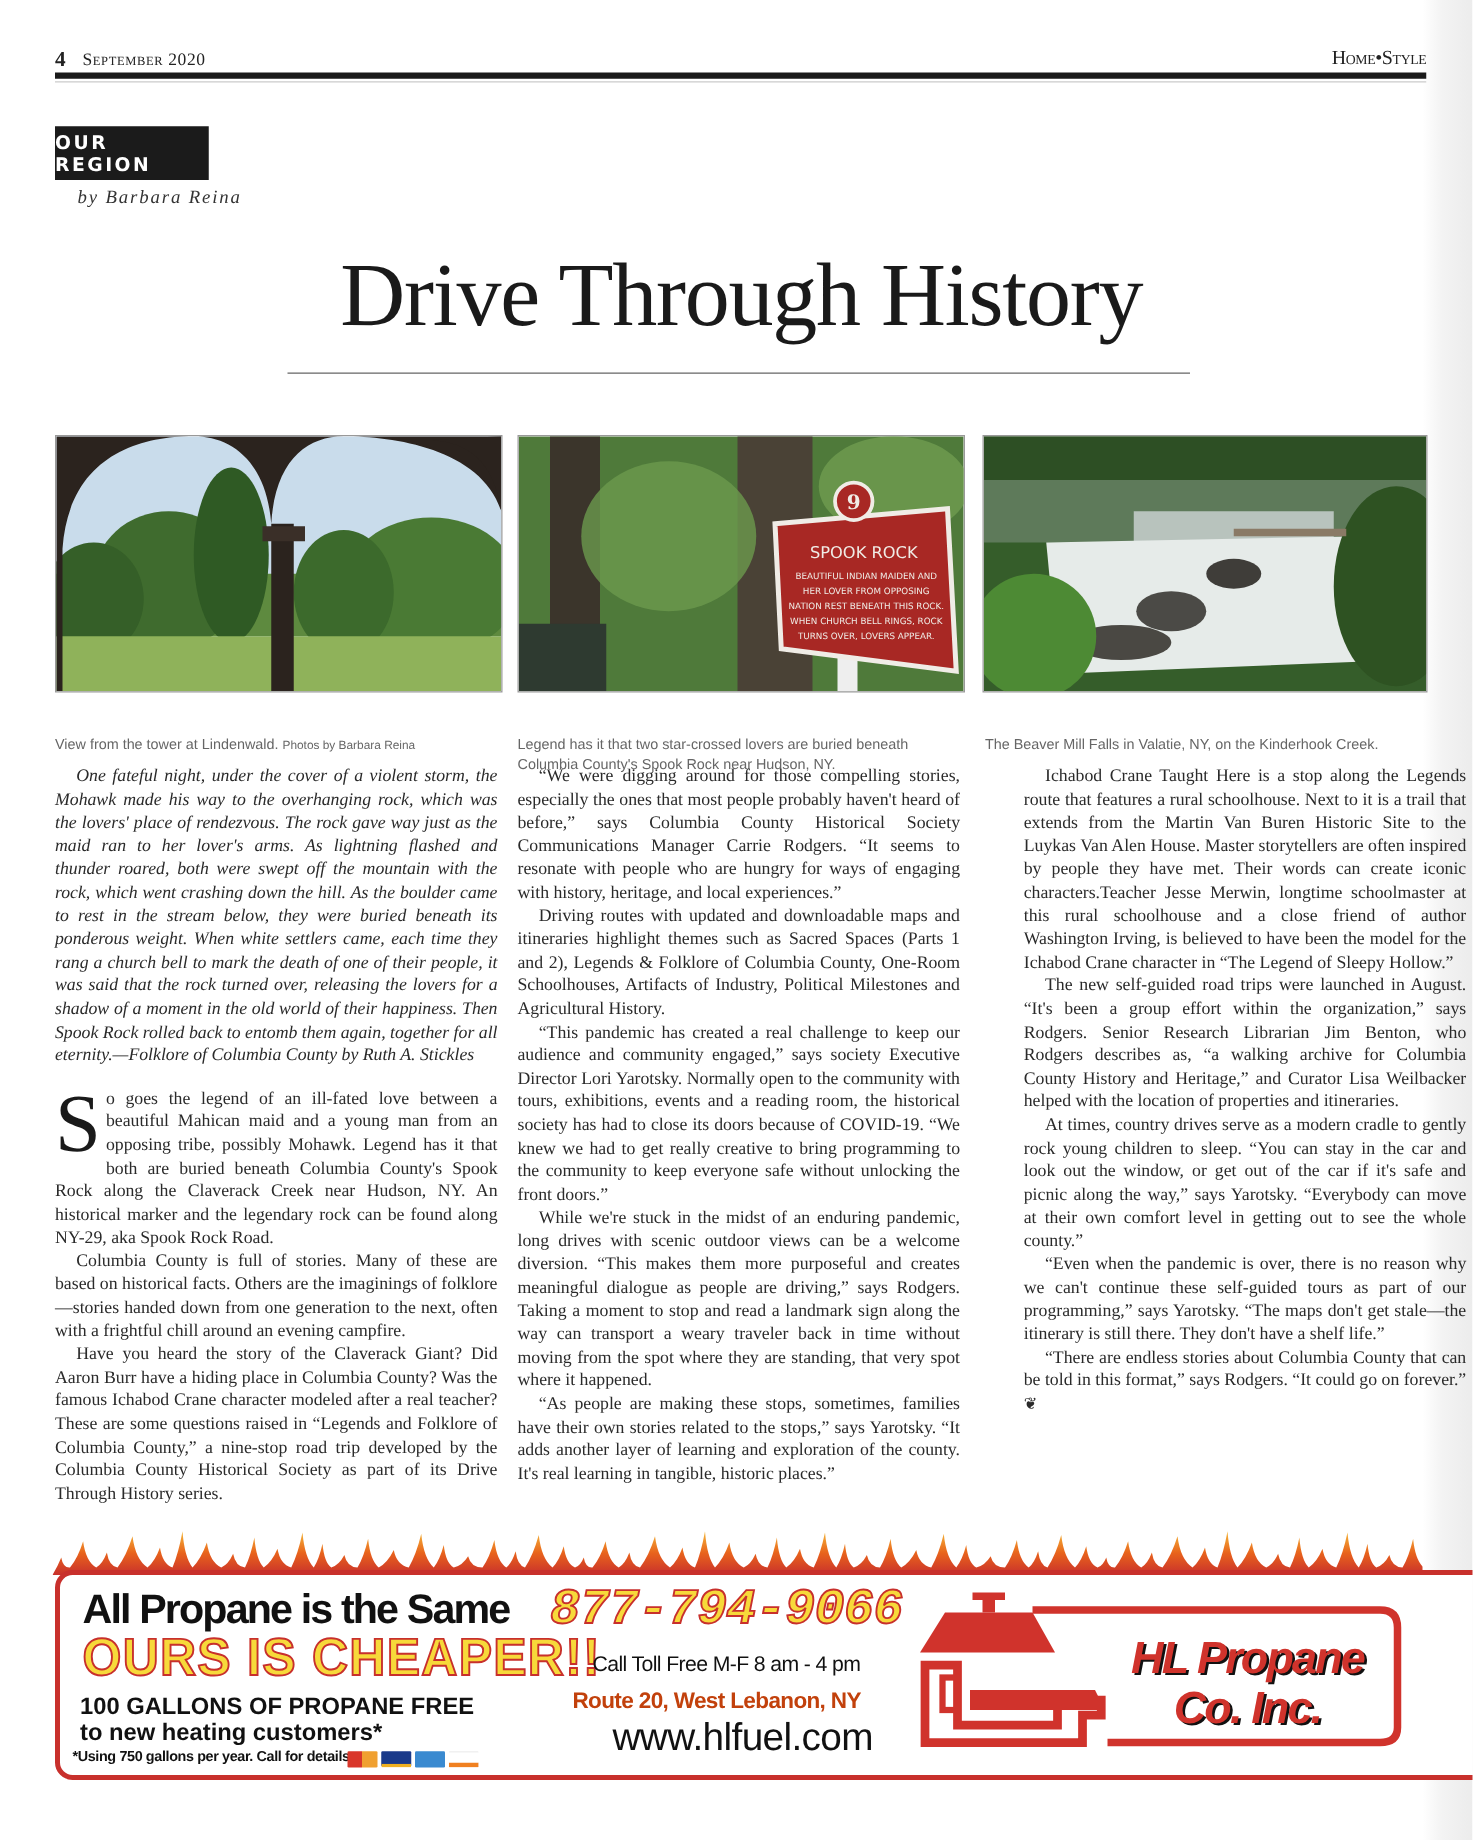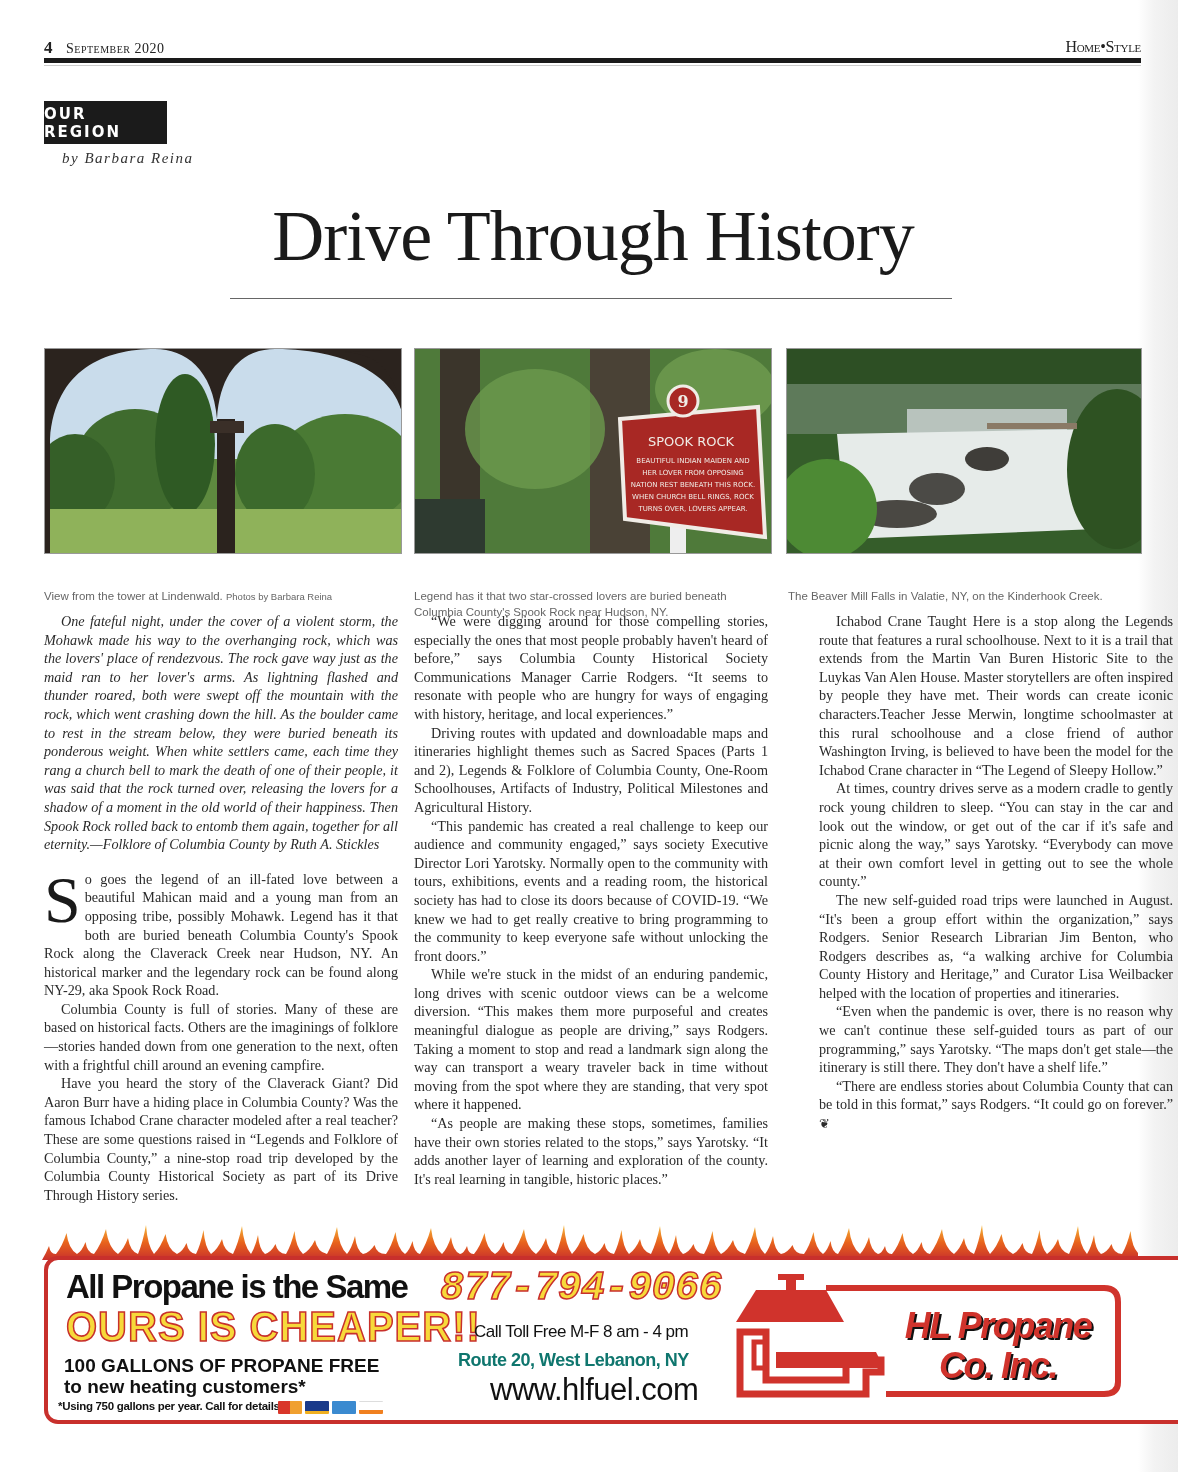--- a/index.html
+++ b/index.html
@@ -35,21 +35,21 @@
   .flames{position:absolute;left:6px;top:0;width:1096px;height:42px;}
   .adbox{position:absolute;left:8px;top:38px;width:1168px;height:168px;border:4px solid #c8302c;border-radius:14px;background:#fff;box-sizing:border-box;}
   .ad-h1{position:absolute;left:18px;top:8px;font-family:"Liberation Sans",sans-serif;font-weight:bold;font-size:33px;color:#111;letter-spacing:-1.5px;}
   .ad-h2{position:absolute;left:18px;top:44px;font-family:"Liberation Sans",sans-serif;font-weight:bold;font-size:40px;color:#f7d93a;letter-spacing:1px;-webkit-text-stroke:1.5px #c8302c;transform:scaleY(1.05);}
   .ad-h3{position:absolute;left:16px;top:95px;font-family:"Liberation Sans",sans-serif;font-weight:bold;font-size:19px;color:#111;line-height:21px;}
   .ad-fine{position:absolute;left:10px;top:140px;font-family:"Liberation Sans",sans-serif;font-weight:bold;font-size:11.5px;color:#111;letter-spacing:-0.3px;}
   .cards{position:absolute;left:230px;top:141px;display:flex;gap:3px;}
   .card{width:24px;height:13px;border-radius:1px;}
   .ad-phone{position:absolute;left:392px;top:6px;font-family:Liberation Mono, monospace;font-weight:bold;font-style:italic;font-size:40px;color:#f7d93a;-webkit-text-stroke:1.5px #c8302c;letter-spacing:-0.5px;}
   .ad-hours{position:absolute;left:426px;top:62px;font-family:"Liberation Sans",sans-serif;font-size:17px;color:#111;letter-spacing:-0.5px;}
-  .ad-addr{position:absolute;left:410px;top:90px;font-family:"Liberation Sans",sans-serif;font-weight:bold;font-size:18px;color:#0f766e;letter-spacing:-0.5px;}
+  .ad-addr{position:absolute;left:410px;top:90px;font-family:"Liberation Sans",sans-serif;font-weight:bold;font-size:18px;color:#c2410c;letter-spacing:-0.5px;}
   .ad-url{position:absolute;left:442px;top:112px;font-family:"Liberation Sans",sans-serif;font-weight:normal;font-size:31px;color:#111;letter-spacing:-0.5px;text-align:center;}
   .ad-logo{position:absolute;left:678px;top:10px;width:400px;height:130px;}
   .ad-logo-text{position:absolute;left:830px;top:26px;width:240px;text-align:center;font-family:"Liberation Sans",sans-serif;font-weight:bold;font-style:italic;font-size:36px;line-height:40px;color:#d0332c;text-shadow:2px 2px 0 #111;letter-spacing:-1.5px;margin-top:20px;}
 </style>
 </head>
 <body>
 
 <div class="gutter"></div>
 
 <div class="header">
@@ -134,22 +134,22 @@
 <div class="col col2">
   <p>“We were digging around for those compelling stories, especially the ones that most people probably haven't heard of before,” says Columbia County Historical Society Communications Manager Carrie Rodgers. “It seems to resonate with people who are hungry for ways of engaging with history, heritage, and local experiences.”</p>
   <p>Driving routes with updated and downloadable maps and itineraries highlight themes such as Sacred Spaces (Parts 1 and 2), Legends &amp; Folklore of Columbia County, One-Room Schoolhouses, Artifacts of Industry, Political Milestones and Agricultural History.</p>
   <p>“This pandemic has created a real challenge to keep our audience and community engaged,” says society Executive Director Lori Yarotsky. Normally open to the community with tours, exhibitions, events and a reading room, the historical society has had to close its doors because of COVID-19. “We knew we had to get really creative to bring programming to the community to keep everyone safe without unlocking the front doors.”</p>
   <p>While we're stuck in the midst of an enduring pandemic, long drives with scenic outdoor views can be a welcome diversion. “This makes them more purposeful and creates meaningful dialogue as people are driving,” says Rodgers. Taking a moment to stop and read a landmark sign along the way can transport a weary traveler back in time without moving from the spot where they are standing, that very spot where it happened.</p>
   <p>“As people are making these stops, sometimes, families have their own stories related to the stops,” says Yarotsky. “It adds another layer of learning and exploration of the county. It's real learning in tangible, historic places.”</p>
 </div>
 
 <div class="col col3">
   <p>Ichabod Crane Taught Here is a stop along the Legends route that features a rural schoolhouse. Next to it is a trail that extends from the Martin Van Buren Historic Site to the Luykas Van Alen House. Master storytellers are often inspired by people they have met. Their words can create iconic characters.Teacher Jesse Merwin, longtime schoolmaster at this rural schoolhouse and a close friend of author Washington Irving, is believed to have been the model for the Ichabod Crane character in “The Legend of Sleepy Hollow.”</p>
+  <p>The new self-guided road trips were launched in August. “It's been a group effort within the organization,” says Rodgers. Senior Research Librarian Jim Benton, who Rodgers describes as, “a walking archive for Columbia County History and Heritage,” and Curator Lisa Weilbacker helped with the location of properties and itineraries.</p>
   <p>At times, country drives serve as a modern cradle to gently rock young children to sleep. “You can stay in the car and look out the window, or get out of the car if it's safe and picnic along the way,” says Yarotsky. “Everybody can move at their own comfort level in getting out to see the whole county.”</p>
-  <p>The new self-guided road trips were launched in August. “It's been a group effort within the organization,” says Rodgers. Senior Research Librarian Jim Benton, who Rodgers describes as, “a walking archive for Columbia County History and Heritage,” and Curator Lisa Weilbacker helped with the location of properties and itineraries.</p>
   <p>“Even when the pandemic is over, there is no reason why we can't continue these self-guided tours as part of our programming,” says Yarotsky. “The maps don't get stale—the itinerary is still there. They don't have a shelf life.”</p>
   <p><span>“There are endless stories about Columbia County that can be told in this format,” says Rodgers. “It could go on forever.”</span> <span class="endmark">❦</span></p>
 </div>
 
 <div class="ad">
   <svg class="flames" viewBox="0 0 1096 42" preserveAspectRatio="none">
     <defs>
       <linearGradient id="fg" x1="0" y1="1" x2="0" y2="0">
         <stop offset="0" stop-color="#c8302c"></stop>
         <stop offset="0.5" stop-color="#e8631c"></stop>

